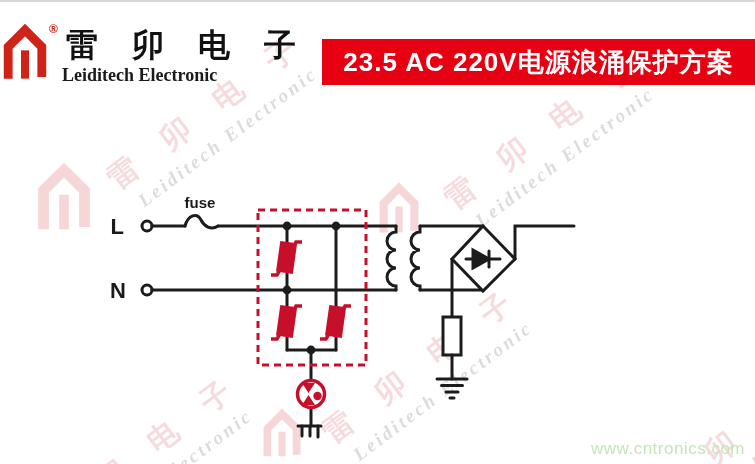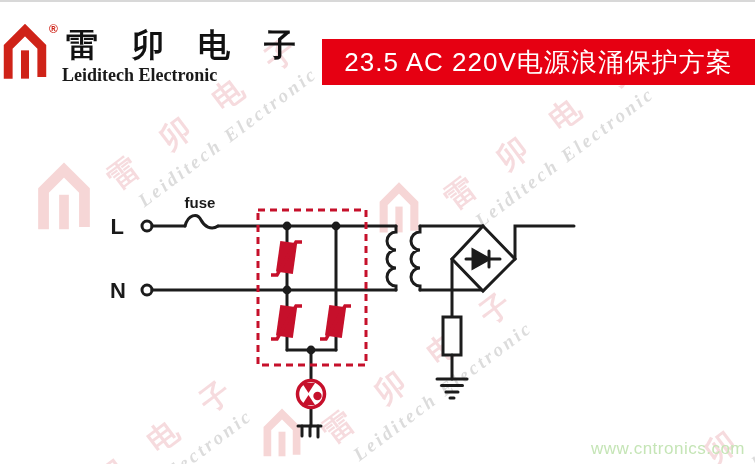--- a/index.html
+++ b/index.html
@@ -48,21 +48,21 @@
   .brand-en{
     position:absolute;left:62px;top:63px;
     font-family:"Liberation Serif", serif;
     font-weight:bold;font-size:18px;color:#1a1a1a;
     white-space:nowrap;
   }
   .banner{
     position:absolute;left:322px;top:37px;right:0;height:46px;
     background:#e60012;color:#ffffff;
     display:flex;align-items:center;justify-content:center;
-    font-size:26px;font-weight:normal;letter-spacing:1px;
+    font-size:26px;font-weight:bold;letter-spacing:1px;
     white-space:nowrap;
   }
   
   .desc{
     position:absolute;left:8px;top:109px;width:742px;z-index:3;
     font-size:16.5px;line-height:26px;color:#3b3b3b;
   }
   
   .circuit{position:absolute;left:0;top:0;z-index:2;}
   .circuit text{font-family:"Liberation Sans", sans-serif;}

